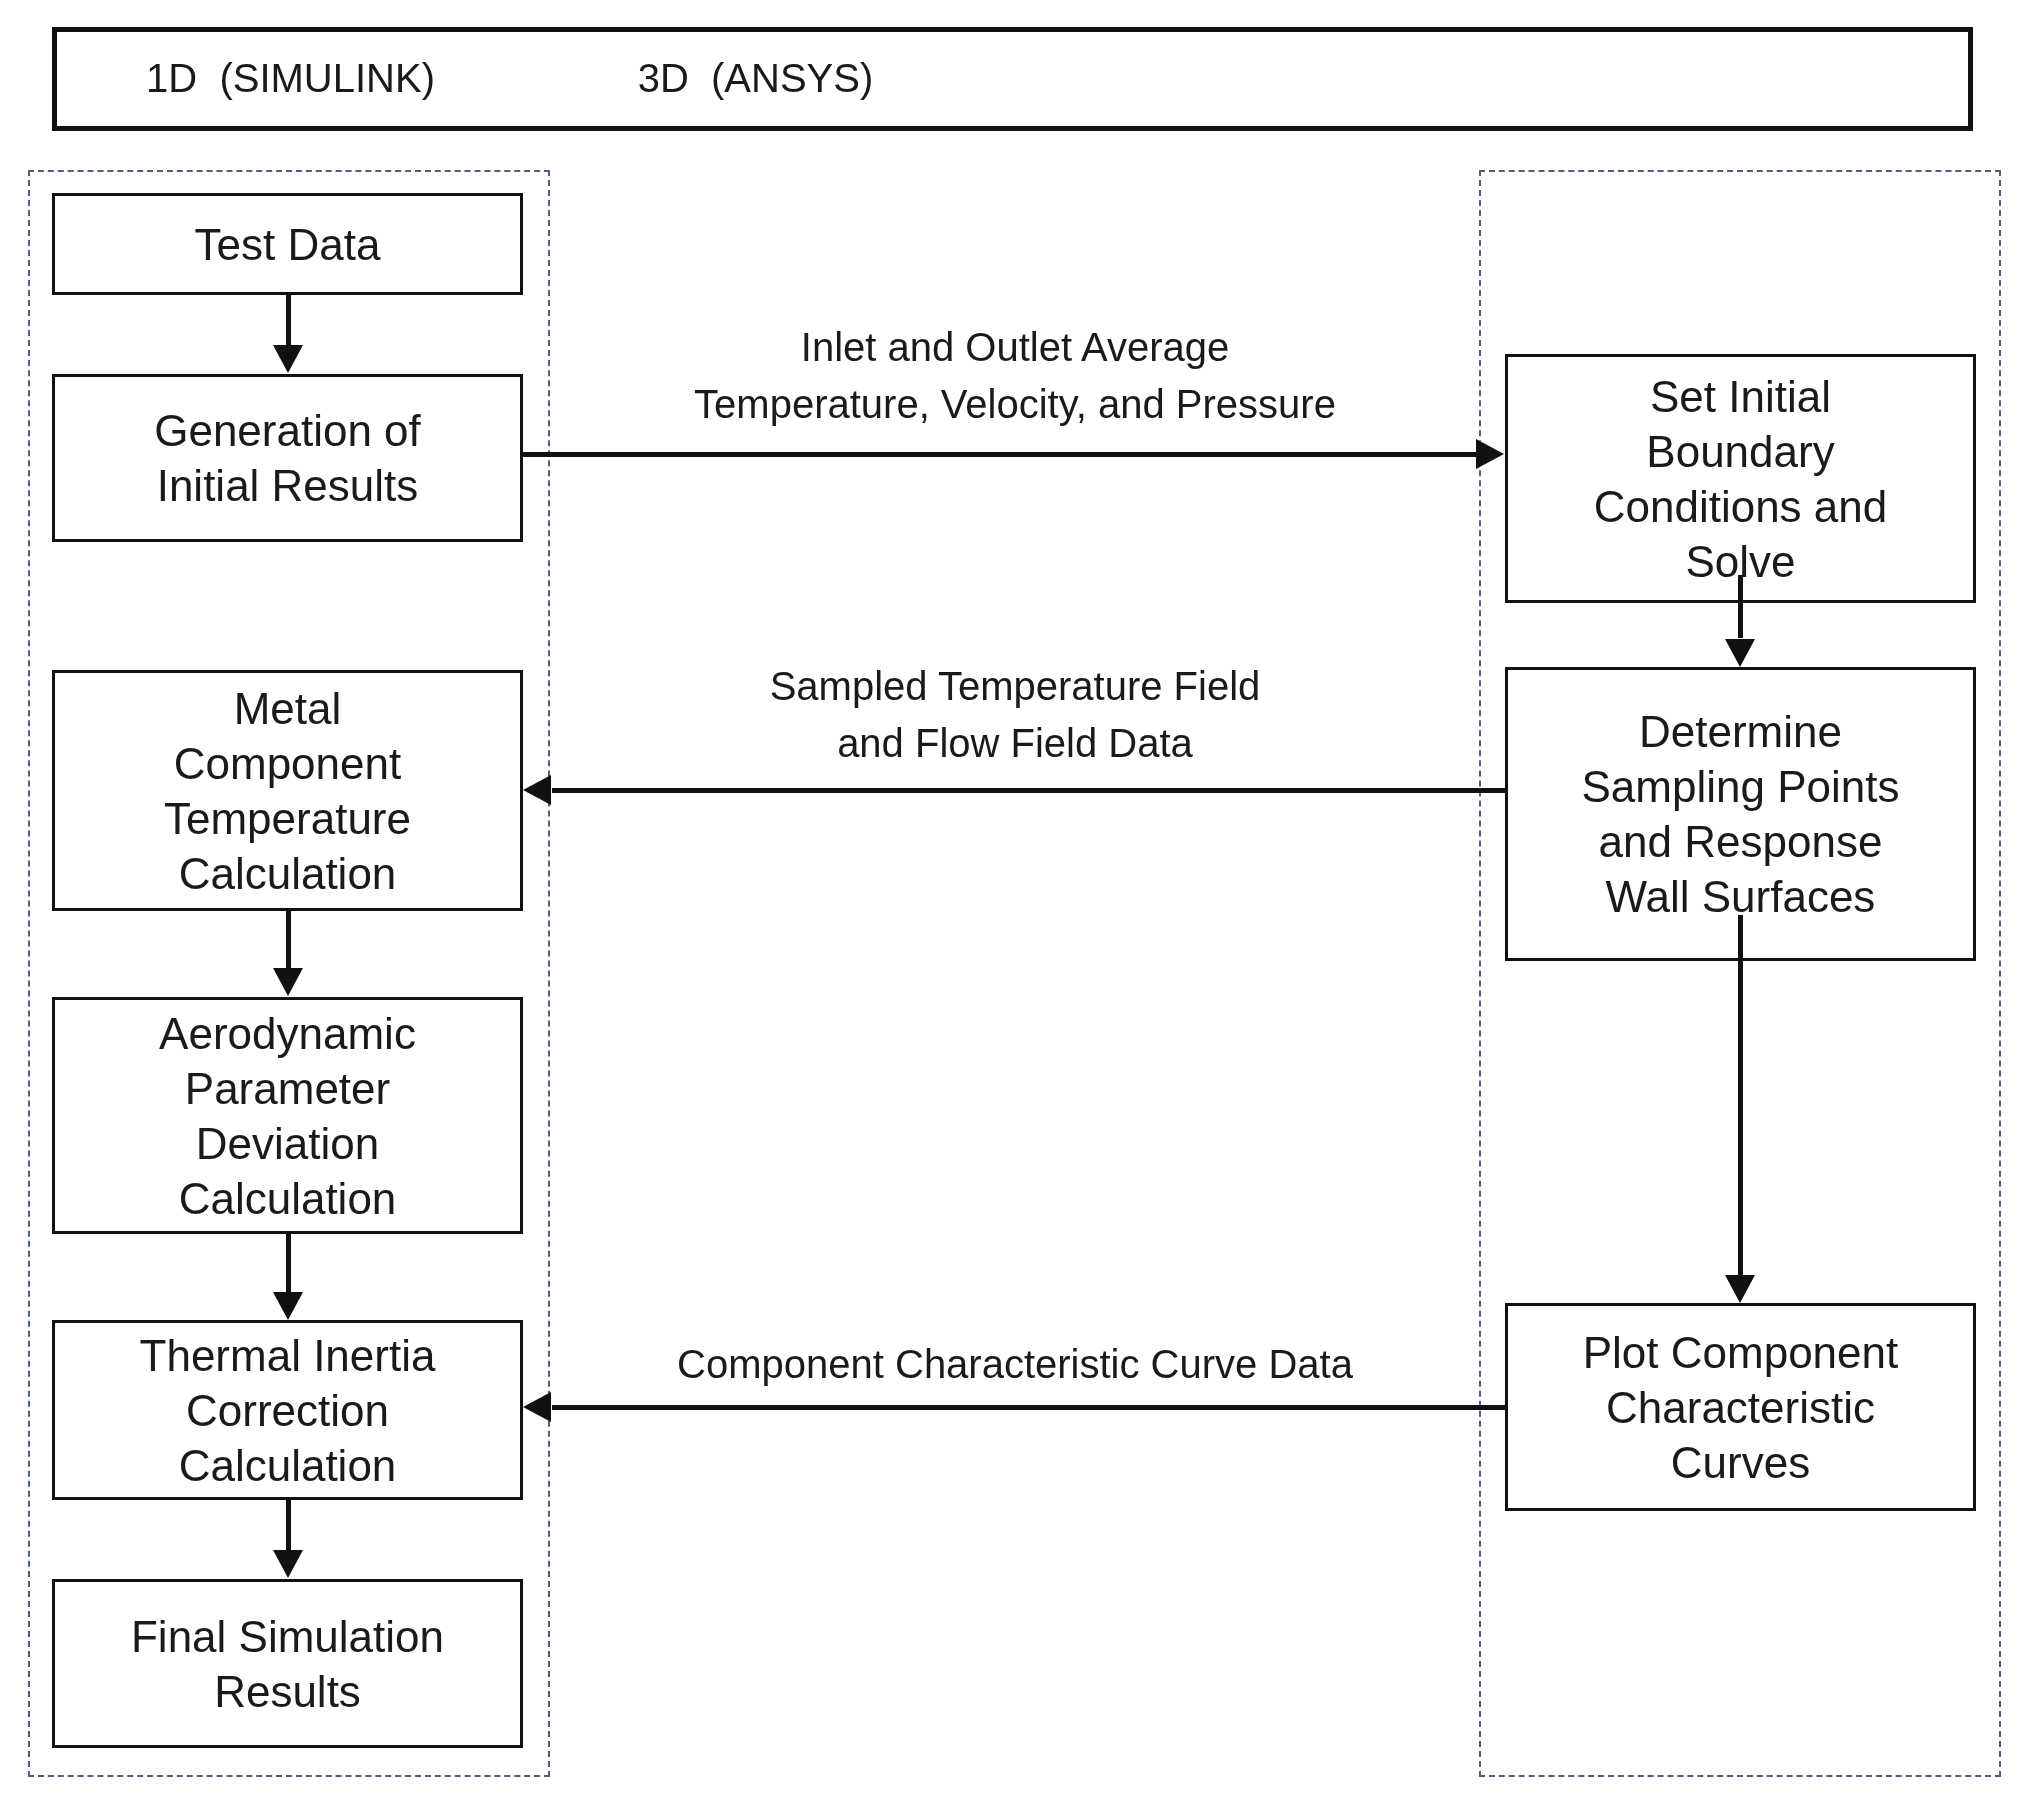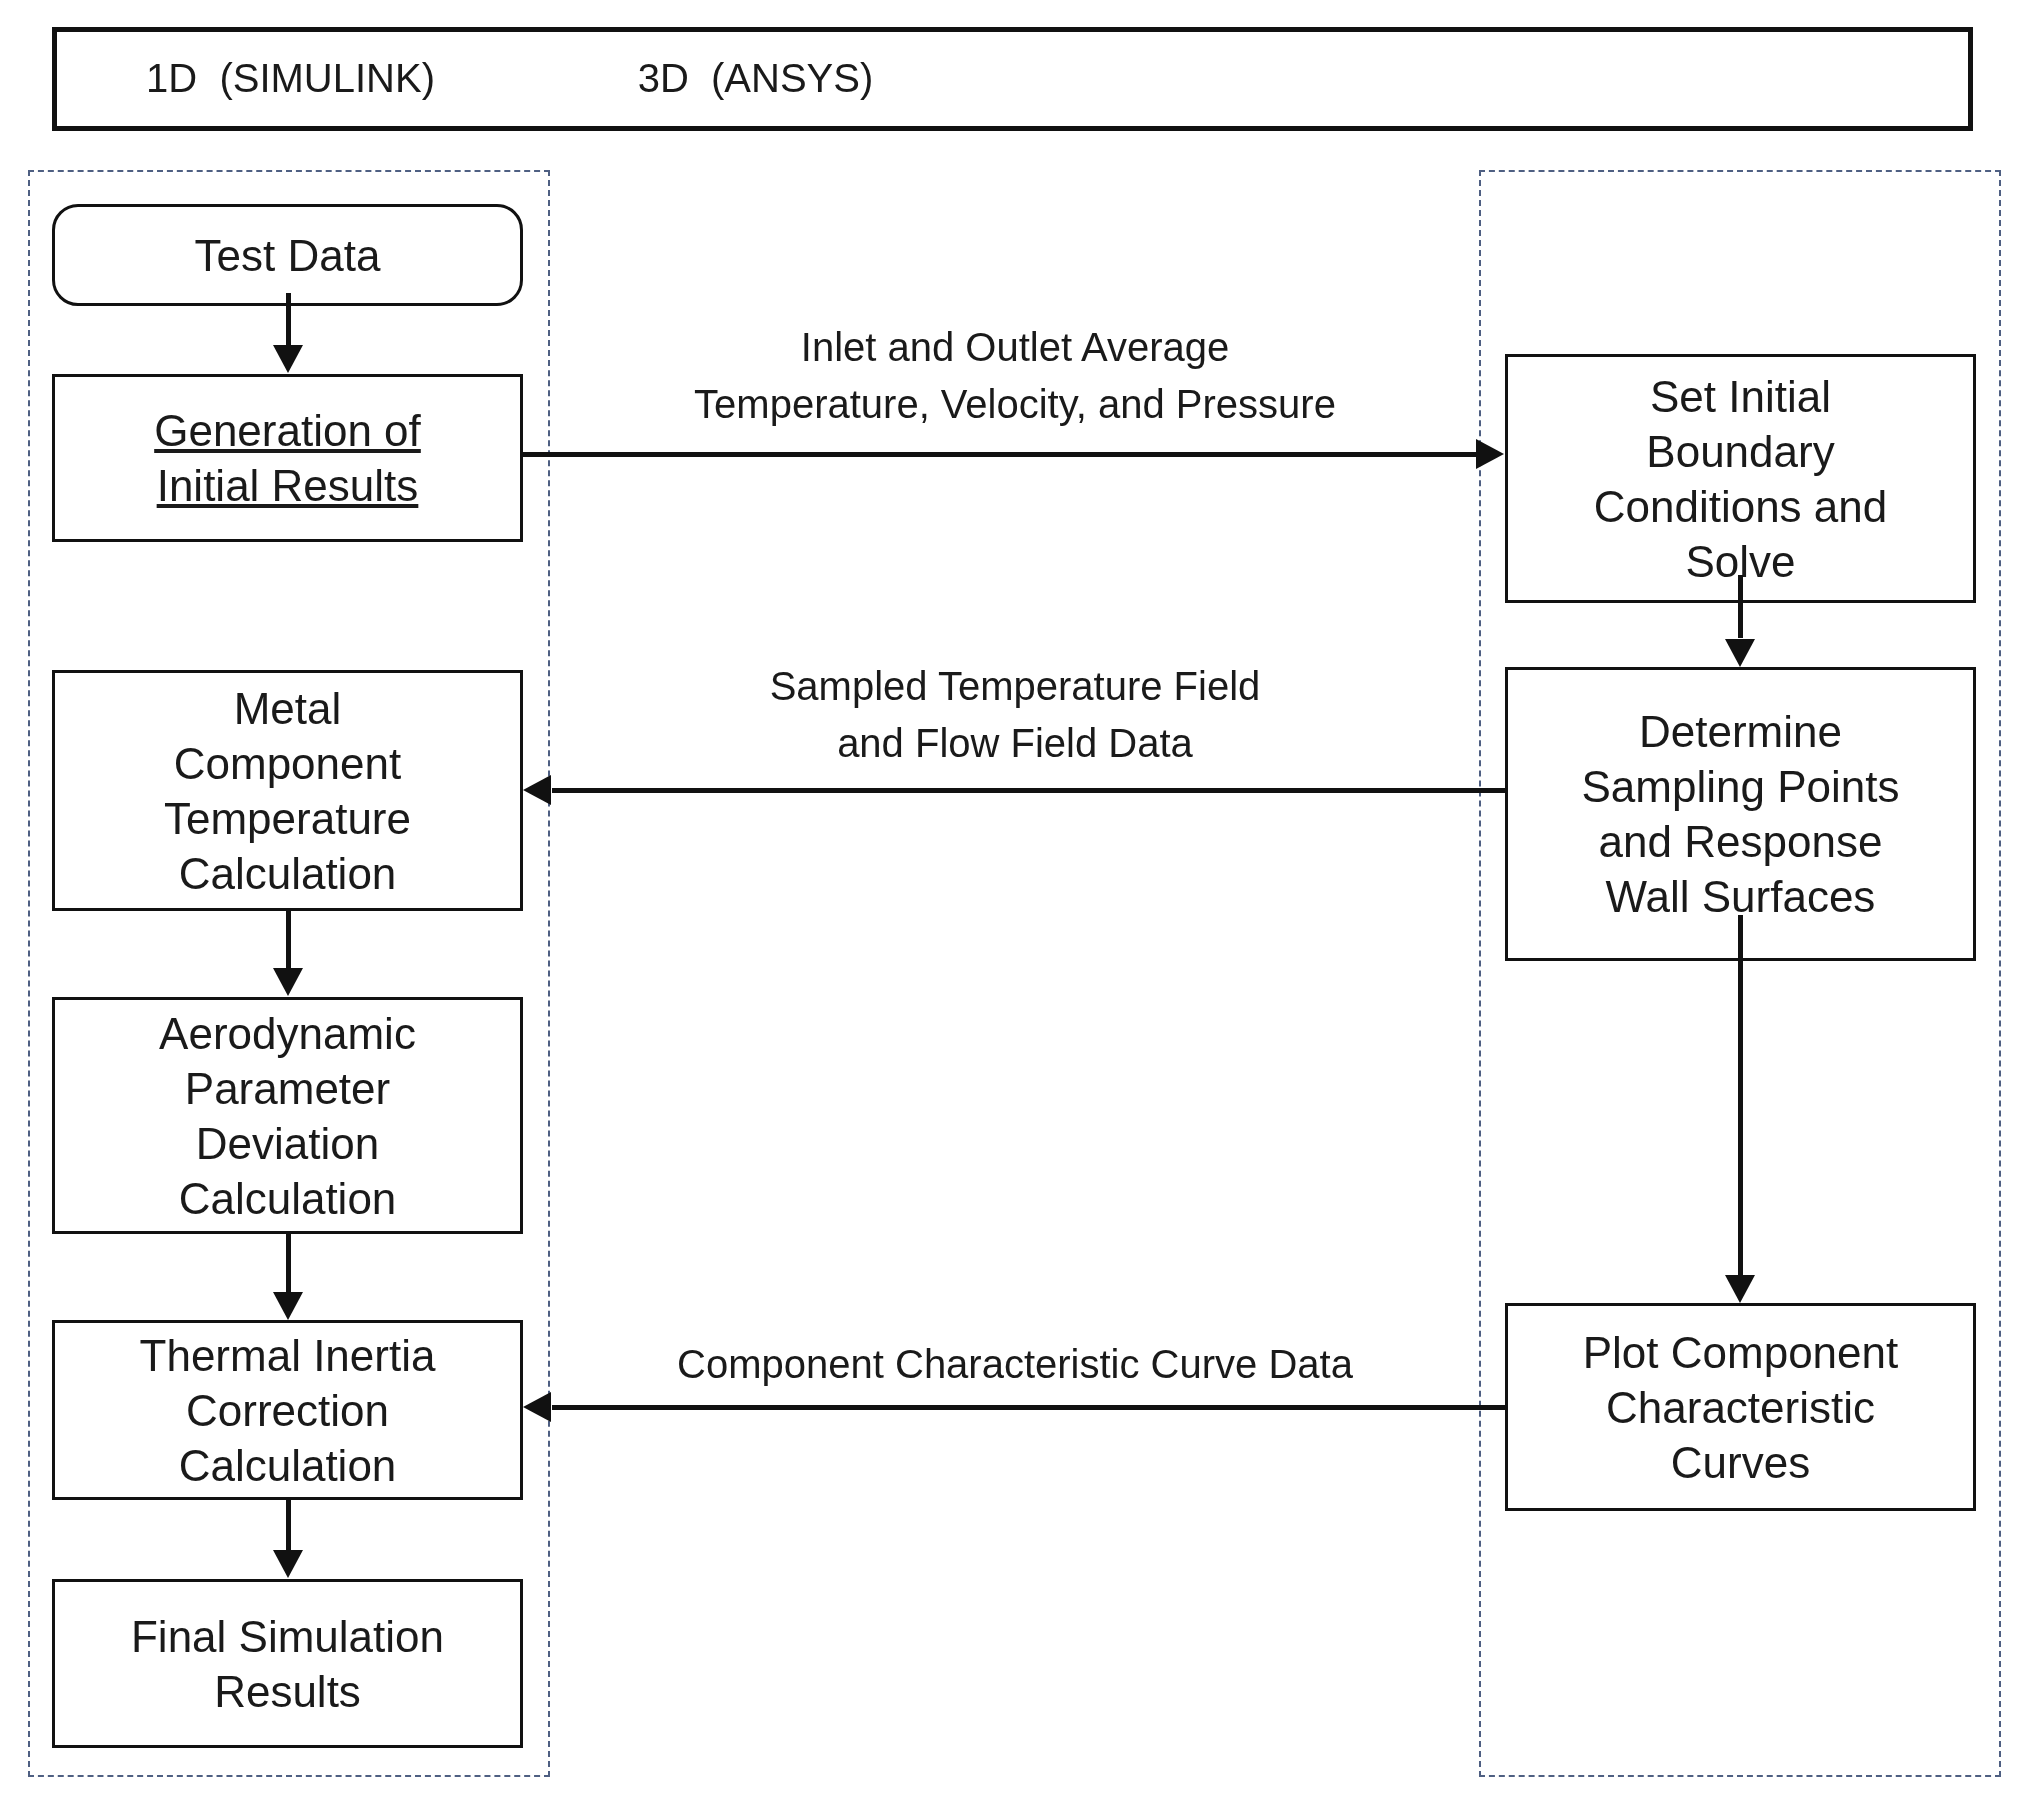--- a/index.html
+++ b/index.html
@@ -19,22 +19,22 @@
   .lane { position:absolute; border:2.8px dashed #4e5f82; box-sizing:border-box; background:transparent; }
   .lane-left  { left:28px;   top:170px; width:522px; height:1607px; }
   .lane-right { left:1479px; top:170px; width:522px; height:1607px; }
 
   
   .box { position:absolute; border:3.8px solid #111; background:#fff; box-sizing:border-box;
          display:flex; align-items:center; justify-content:center; text-align:center; }
   .box-label { font-size:44px; line-height:55px; white-space:pre-wrap; }
   .bl { left:52px;   width:471px; }
   .br { left:1505px; width:471px; }
-  .l1 { top:204px;  height:102px;border-radius:26px; }
-  .l2 { top:374px;  height:168px;text-decoration:underline; }
+  .l1 { top:193px;  height:102px; }
+  .l2 { top:374px;  height:168px; }
   .l3 { top:670px;  height:241px; }
   .l4 { top:997px; height:237px; }
   .l5 { top:1320px; height:180px; }
   .l6 { top:1579px; height:169px; }
   .r1 { top:326px;  height:249px;margin-top:28px; }
   .r2 { top:667px;  height:294px; }
   .r3 { top:1303px; height:208px; }
 
   
   .vline { position:absolute; width:4.7px; background:#111; }

